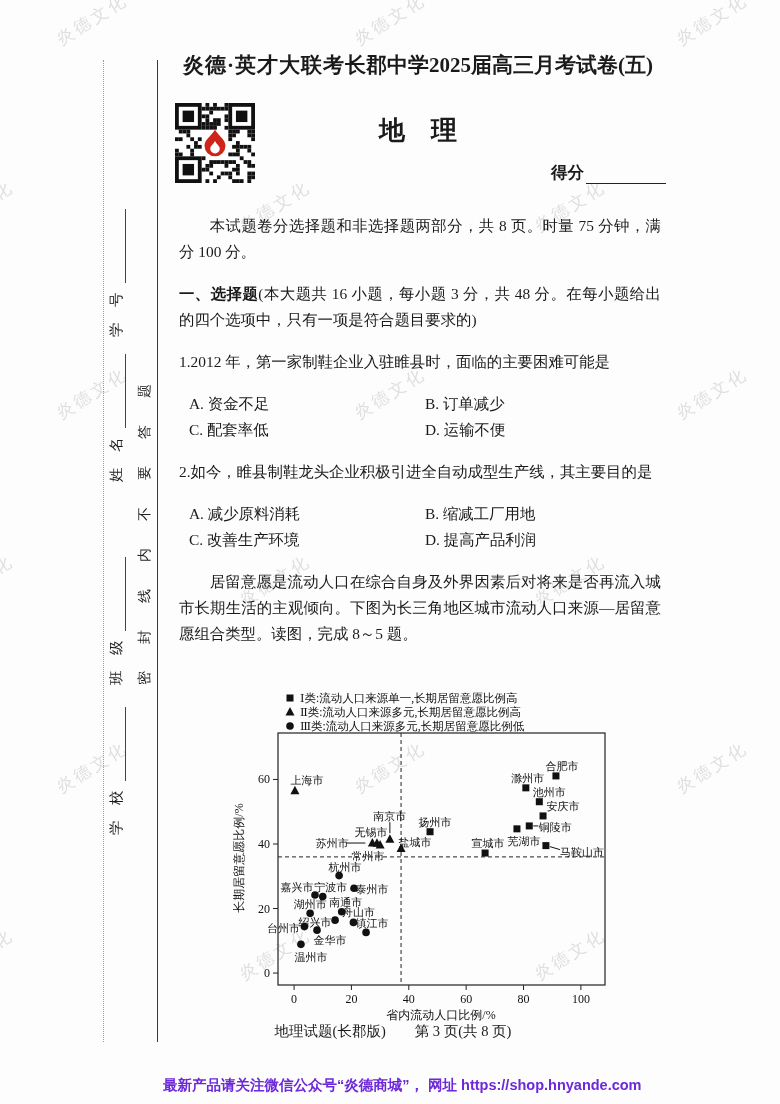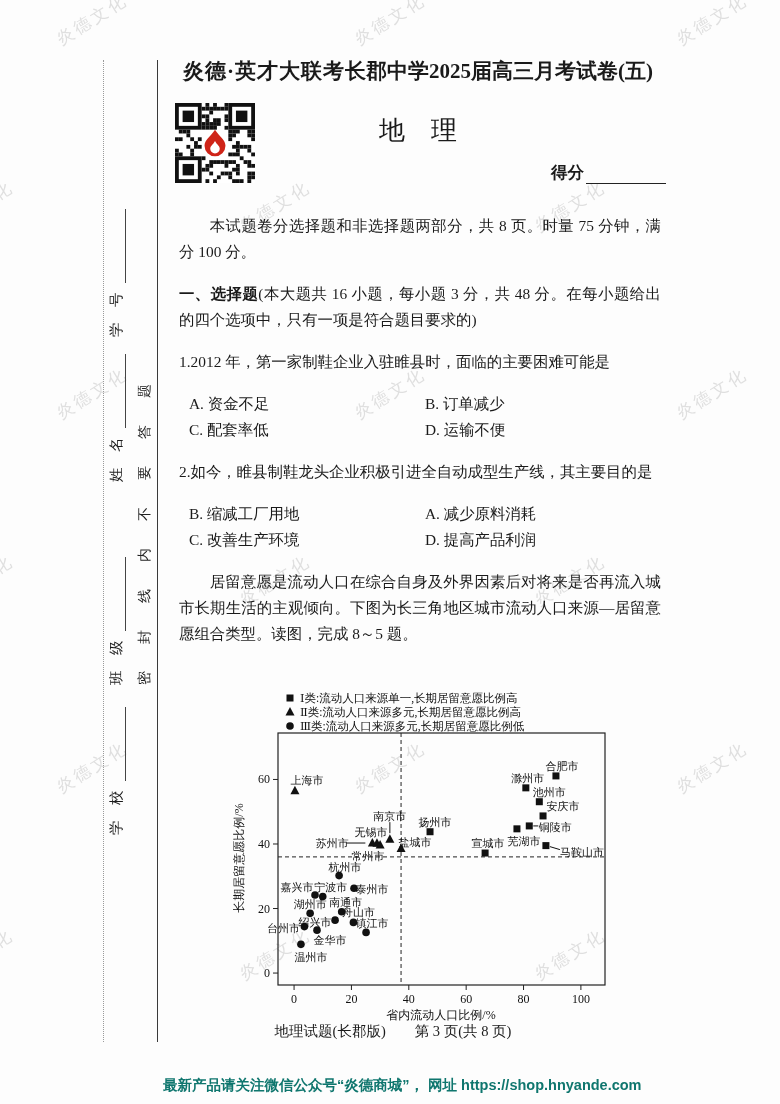--- a/index.html
+++ b/index.html
@@ -15,44 +15,44 @@
   .vline.solid{left:157px;border-left:1.5px solid #3a3a3a;}
   
   .mfield{position:absolute;left:41px;width:150px;height:20px;display:flex;align-items:flex-end;
           transform:rotate(-90deg);transform-origin:center center;font-size:14.5px;}
   .mfield .lbl{letter-spacing:6px;white-space:nowrap;}
   .mfield .blank{flex:0 0 74px;border-bottom:1.2px solid #444;height:13px;margin-left:3px;}
   .sealcol{position:absolute;left:-19px;top:510px;width:330px;height:20px;white-space:nowrap;
            transform:rotate(-90deg);transform-origin:center center;font-size:14px;letter-spacing:27px;
            font-family:"Liberation Sans","DejaVu Sans",sans-serif;color:#222;}
   
-  .title{position:absolute;left:160px;top:57px;width:516px;text-align:center;font-size:21px;
+  .title{position:absolute;left:160px;top:51px;width:516px;text-align:center;font-size:21px;
          font-weight:bold;white-space:nowrap;}
   .title .brand{font-weight:900;letter-spacing:1px;}
   .subject{position:absolute;left:160px;top:113px;width:516px;text-align:center;font-size:26px;
-           font-weight:normal;font-family:"Liberation Sans","DejaVu Sans",sans-serif;}
+           font-weight:bold;font-family:"Liberation Sans","DejaVu Sans",sans-serif;}
   .score{position:absolute;left:551px;top:162px;display:flex;align-items:flex-end;
          font-family:"Liberation Sans","DejaVu Sans",sans-serif;font-weight:bold;font-size:16.5px;}
   .score .score-line{display:inline-block;width:80px;height:19px;border-bottom:1.5px solid #222;margin-left:2px;}
   
   #qr{position:absolute;left:175px;top:103px;}
   
   .content{position:absolute;left:163px;top:197px;width:514px;font-size:15.4px;line-height:26px;
            text-align:justify;}
   .content p{margin:16px;}
   .ind{text-indent:2em;}
   .sect b{font-family:"Liberation Sans","DejaVu Sans",sans-serif;font-weight:bold;}
   .opts{display:grid;grid-template-columns:236px auto;padding-left:26px;}
   
   #chart{position:absolute;left:230px;top:688px;}
   #chart text{font-family:"Liberation Serif","DejaVu Serif",serif;fill:#111;}
   
   .pfoot{position:absolute;left:163px;top:1022px;width:460px;text-align:center;font-size:14.5px;}
   .promo{position:absolute;left:163px;top:1076px;font-size:14.5px;font-weight:bold;
-         font-family:"Liberation Sans","DejaVu Sans",sans-serif;color:#0f766e;}
+         font-family:"Liberation Sans","DejaVu Sans",sans-serif;color:#6d28d9;}
 </style>
 </head>
 <body>
 
 <div class="page">
 
   <div id="wm-layer">
       <span class="wm" style="left: 52px; top: 8px;">炎德文化</span>
       <span class="wm" style="left: 350px; top: 8px;">炎德文化</span>
       <span class="wm" style="left: 672px; top: 8px;">炎德文化</span>
@@ -236,22 +236,22 @@
         <span>A. 资金不足</span>
         <span>B. 订单减少</span>
         <span>C. 配套率低</span>
         <span>D. 运输不便</span>
       </div>
     </div>
 
     <div>
       <p><span>2.</span><span>如今，睢县制鞋龙头企业积极引进全自动成型生产线，其主要目的是</span></p>
       <div class="opts">
+        <span>A. 减少原料消耗</span>
         <span>B. 缩减工厂用地</span>
-        <span>A. 减少原料消耗</span>
         <span>C. 改善生产环境</span>
         <span>D. 提高产品利润</span>
       </div>
     </div>
 
     <p class="ind">居留意愿是流动人口在综合自身及外界因素后对将来是否再流入城市长期生活的主观倾向。下图为长三角地区城市流动人口来源—居留意愿组合类型。读图，完成 8～5 题。</p>
   </div>
 
   <svg id="chart" width="410" height="340" viewBox="0 0 410 340">
       <rect x="56.5" y="6.5" width="7" height="7" fill="#111"></rect>

